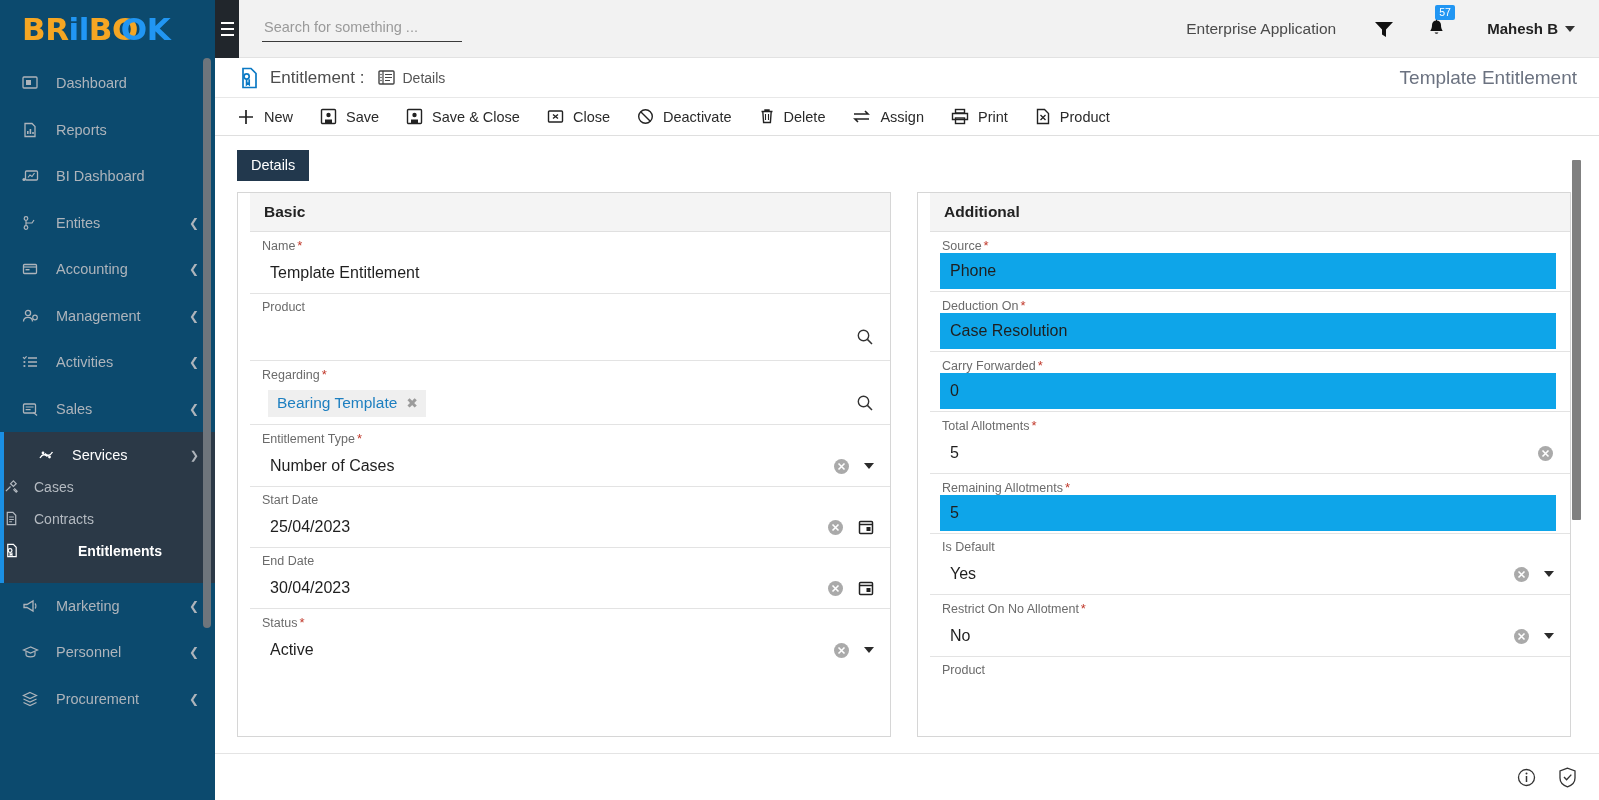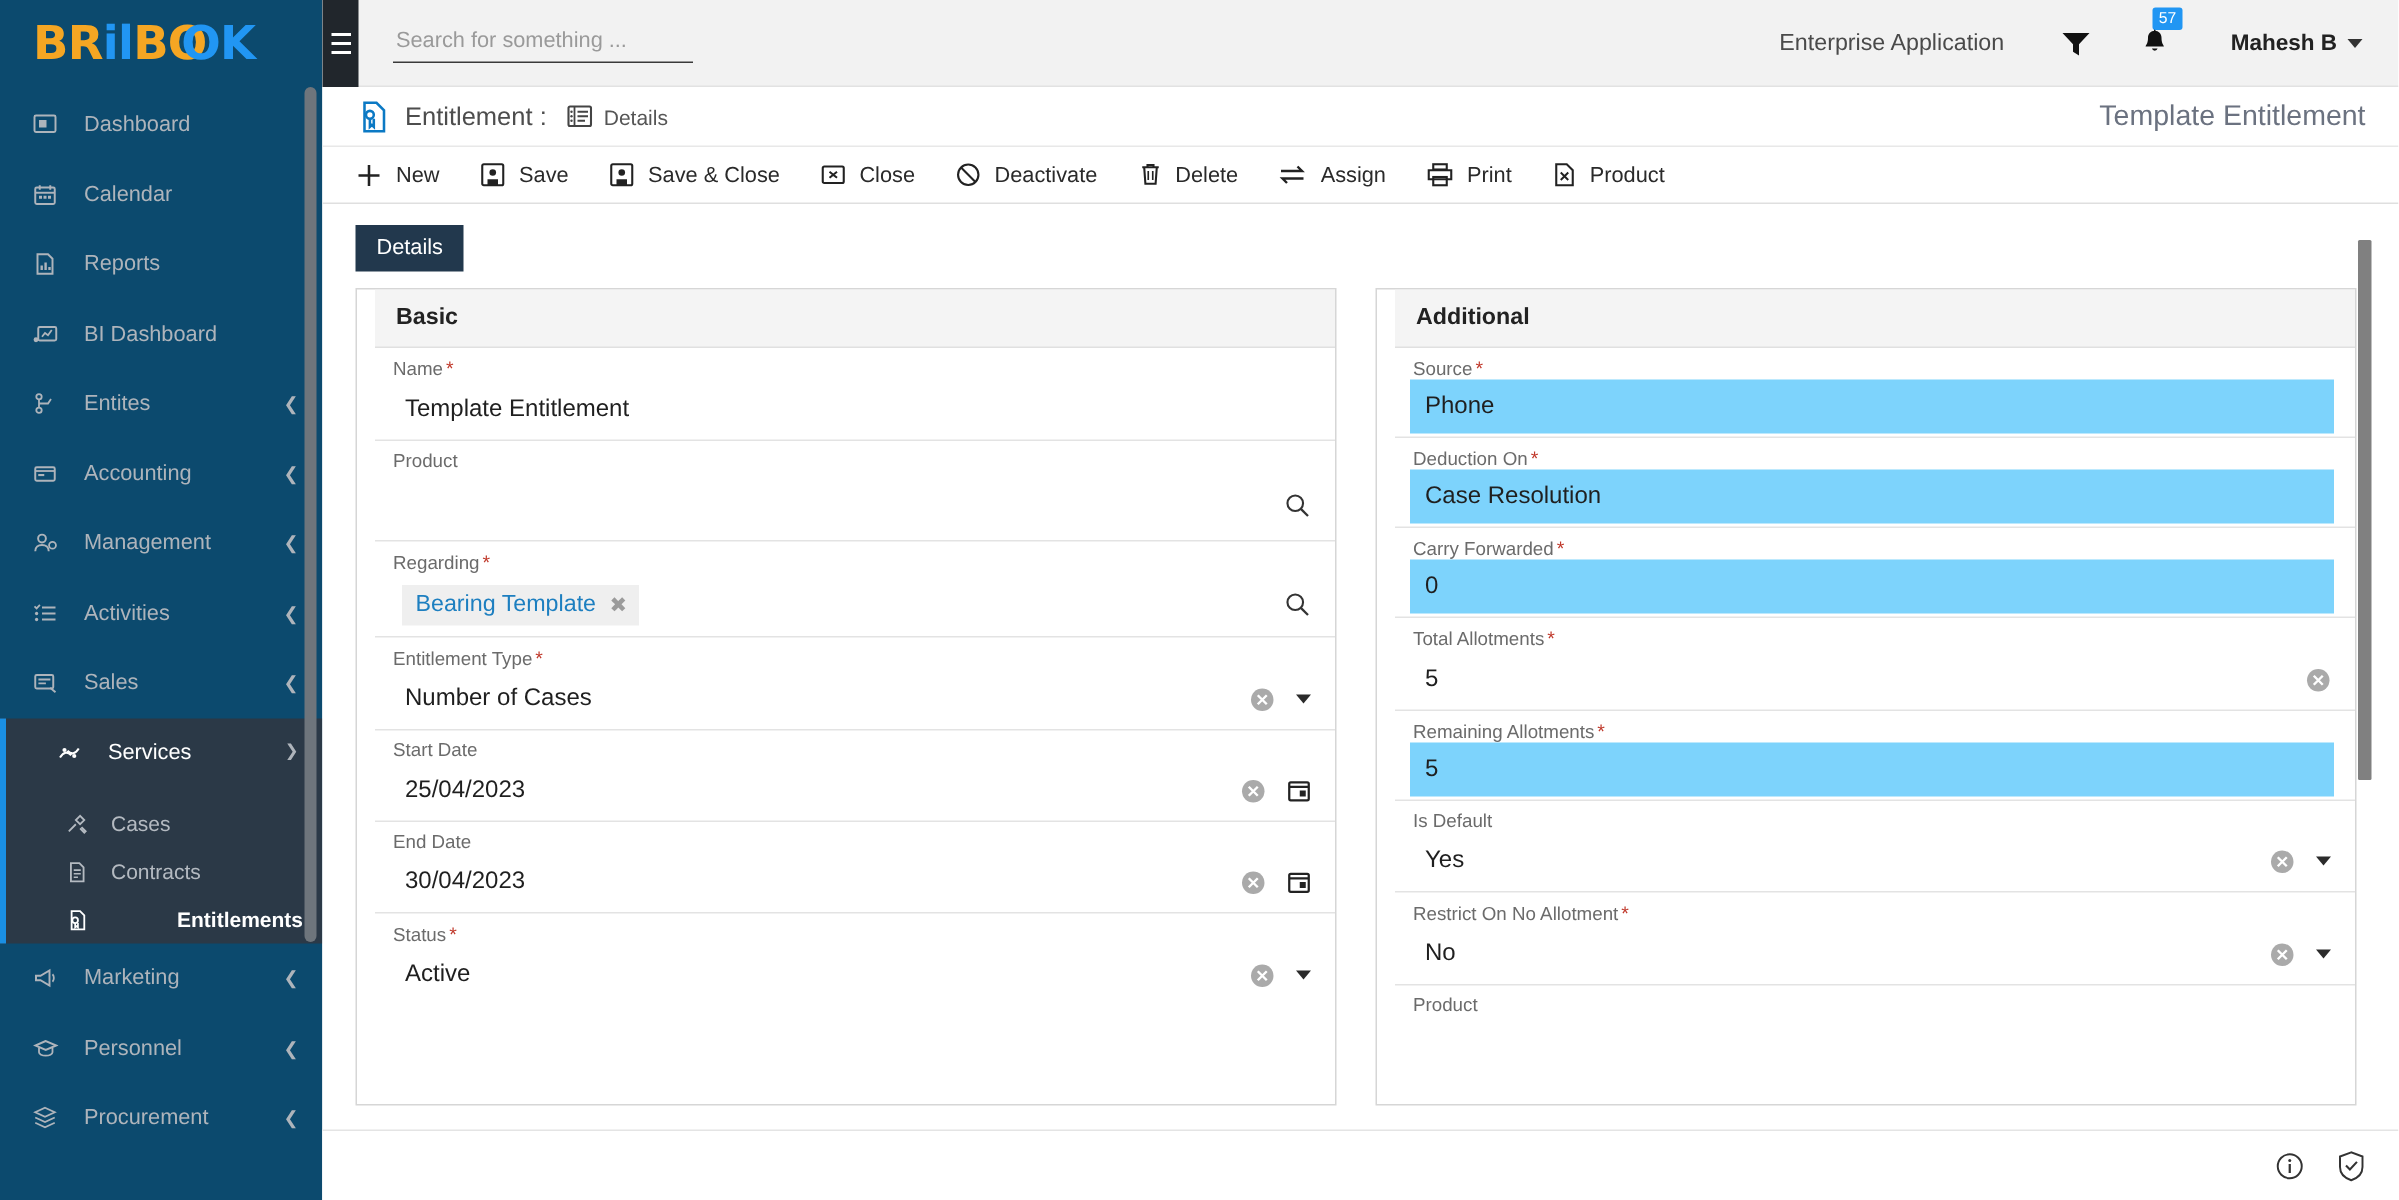--- a/index.html
+++ b/index.html
@@ -49,22 +49,22 @@
   .nav-item .chev { font-size: 12px; color: #aeb4bb; line-height: 1; }
 
   .nav-group.expanded {
     background: #2b3947;
     border-left: 4px solid #1a8fe3;
   }
   .nav-group.expanded > .nav-item { padding-left: 34px; color: #ffffff; }
   .nav-group.expanded > .nav-item .ico { color: #ffffff; }
   .subnav { padding-bottom: 8px; }
   .sub-item {
-    display: flex; align-items: flex-end; height: 32px;
-    color: #b4bac1; font-size: 14px; cursor: pointer; margin-left: 40px;
+    display: flex; align-items: flex-start; height: 32px;
+    color: #b4bac1; font-size: 14px; cursor: pointer;
   }
   .sub-item .ico { width: 20px; flex: 0 0 20px; margin-right: 10px; display:flex; }
   .sub-item.active { color: #ffffff; font-weight: bold; gap: 44px; }
 
   .sb-scrollbar {
     position: absolute; left: 203px; top: 58px;
     width: 8px; height: 570px; border-radius: 4px;
     background: #6e757c;
   }
 
@@ -152,21 +152,21 @@
 
   .field { padding: 6px 14px 0 10px; border-bottom: 1px solid #e3e3e3; position: relative; }
   .field:last-child { border-bottom: none; }
   .field .flabel { font-size: 12.5px; color: #6b6b6b; padding-left: 2px; }
   .field .flabel .req { color: #c0392b; font-size: 13px; margin-left: 2px; }
   .fval-row { display: flex; align-items: center; min-height: 40px; position: relative; }
   .fval {
     flex: 1; font-size: 16px; color: #1f1f1f; padding: 7px 4px 7px 10px;
   }
   .fval.readonly {
-    background: #7dd3fc; padding: 9px 4px 9px 10px; margin-bottom: 2px;
+    background: #0ea5e9; padding: 9px 4px 9px 10px; margin-bottom: 2px;
   }
   .fval.empty { min-height: 34px; }
   .fctl { display: flex; align-items: center; gap: 14px; padding-left: 10px; padding-right: 2px; }
   .clear-ico { cursor: pointer; display: flex; }
   .act-ico { cursor: pointer; display: flex; }
   .caret-sm { width: 0; height: 0; border-left: 5px solid transparent; border-right: 5px solid transparent; border-top: 6px solid #2b2b2b; cursor: pointer; }
 
   .chip {
     display: inline-flex; align-items: center; gap: 9px;
     background: #efefef; color: #1d7fc0; font-size: 15.5px;
@@ -207,33 +207,20 @@
       <div class="nav-item">
         <span class="ico">
           <svg width="16" height="16" viewBox="0 0 16 16">
               <rect x="1" y="2" width="14" height="11" rx="1" fill="none" stroke="currentColor" stroke-width="1.3"></rect>
               <rect x="4" y="5" width="5" height="5" fill="currentColor"></rect>
             </svg>
         </span>
         <span class="lbl">Dashboard</span>
       </div>
 
-      <div class="nav-item">
-        <span class="ico">
-          <svg width="16" height="16" viewBox="0 0 16 16">
-              <rect x="1.5" y="3" width="13" height="11" rx="1" fill="none" stroke="currentColor" stroke-width="1.3"></rect>
-              <path d="M1.5 6.5h13" stroke="currentColor" stroke-width="1.3"></path>
-              <path d="M4.5 1.5v3M11.5 1.5v3" stroke="currentColor" stroke-width="1.3"></path>
-              <rect x="4" y="8.5" width="2" height="2" fill="currentColor"></rect>
-              <rect x="7" y="8.5" width="2" height="2" fill="currentColor"></rect>
-              <rect x="10" y="8.5" width="2" height="2" fill="currentColor"></rect>
-            </svg>
-        </span>
-        <span class="lbl">Calendar</span>
-      </div>
 
       <div class="nav-item">
         <span class="ico">
           <svg width="16" height="16" viewBox="0 0 16 16">
               <path d="M3 1.5h7l3 3v10H3z" fill="none" stroke="currentColor" stroke-width="1.3"></path>
               <rect x="5" y="9" width="1.6" height="3" fill="currentColor"></rect>
               <rect x="7.6" y="7" width="1.6" height="5" fill="currentColor"></rect>
               <rect x="10.2" y="10" width="1.6" height="2" fill="currentColor"></rect>
             </svg>
         </span>

